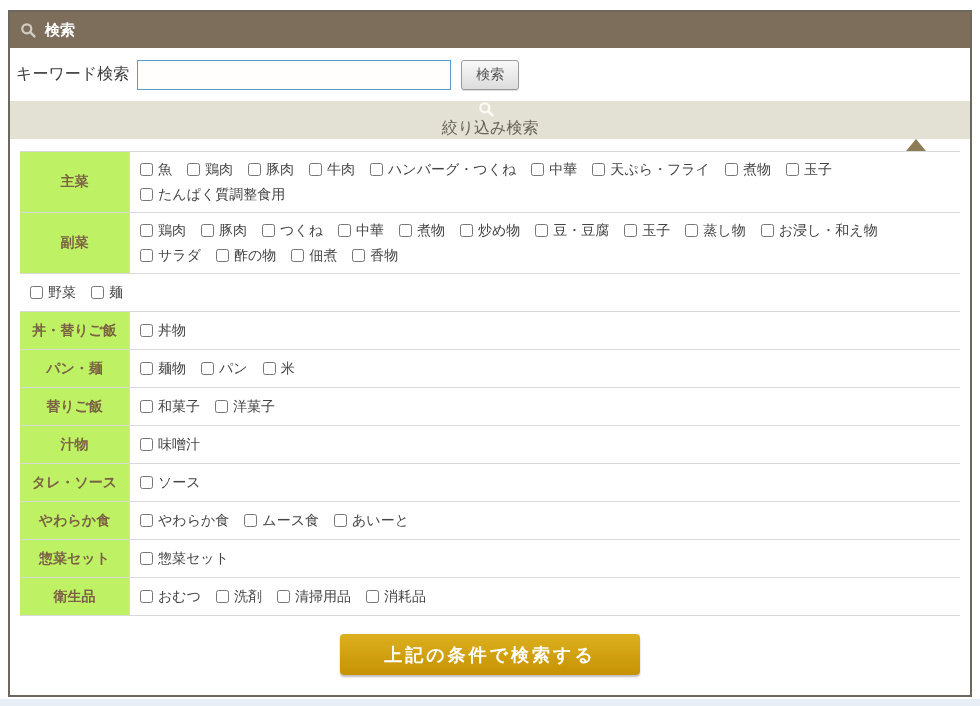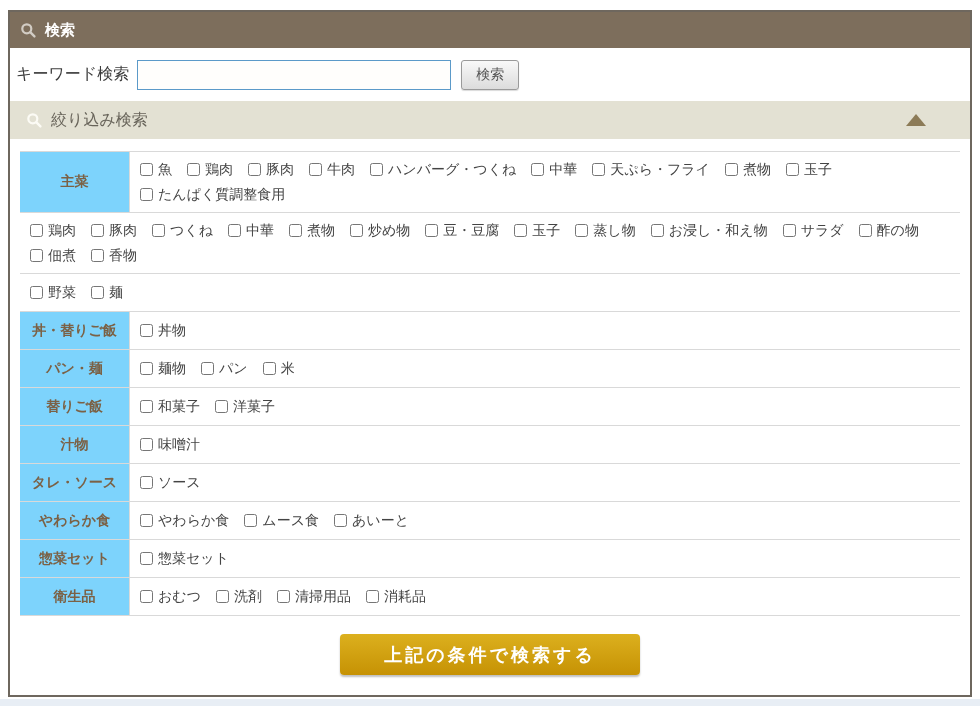--- a/index.html
+++ b/index.html
@@ -66,20 +66,21 @@
     box-shadow: 0 1px 1px rgba(0,0,0,0.15);
   }
   
   .filter-header {
     height: 38px;
     background: #e3e1d3;
     display: flex;
     align-items: center;
     padding: 0 16px;
     cursor: pointer;
+    flex-direction: column;
   }
   .filter-title {
     font-size: 16px;
     color: #68645a;
   }
   .triangle {
     margin-left: auto;
     margin-right: 28px;
     width: 0; height: 0;
     border-left: 10px solid transparent;
@@ -90,21 +91,21 @@
   .cat-table {
     margin: 12px 10px 0 10px;
     border-top: 1px solid #d9d9d9;
   }
   .cat-row {
     display: flex;
     border-bottom: 1px solid #d9d9d9;
   }
   .cat-label {
     flex: 0 0 110px;
-    background: #7dd3fc;
+    background: #bef264;
     border-right: 1px solid #d9d9d9;
     display: flex;
     align-items: center;
     justify-content: center;
     text-align: center;
     font-size: 14px;
     font-weight: bold;
     color: #7b6145;
     padding: 6px 10px;
   }
@@ -231,20 +232,21 @@
             <input type="checkbox" style="">
             <span class="opt-text">玉子</span>
           </label>
           <label class="opt">
             <input type="checkbox" style="">
             <span class="opt-text">たんぱく質調整食用</span>
           </label>
         </div>
       </div>
       <div class="cat-row">
+        <div class="cat-label">副菜</div>
         <div class="cat-options">
           <label class="opt">
             <input type="checkbox" style="">
             <span class="opt-text">鶏肉</span>
           </label>
           <label class="opt">
             <input type="checkbox" style="">
             <span class="opt-text">豚肉</span>
           </label>
           <label class="opt">

